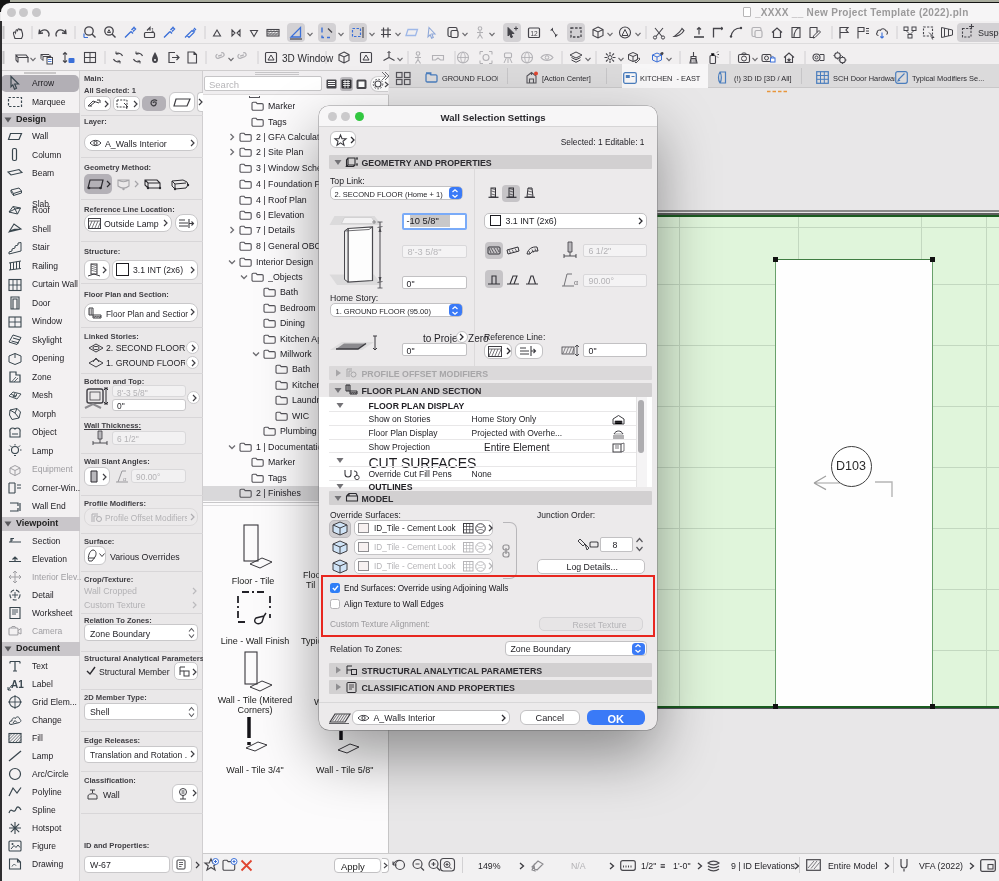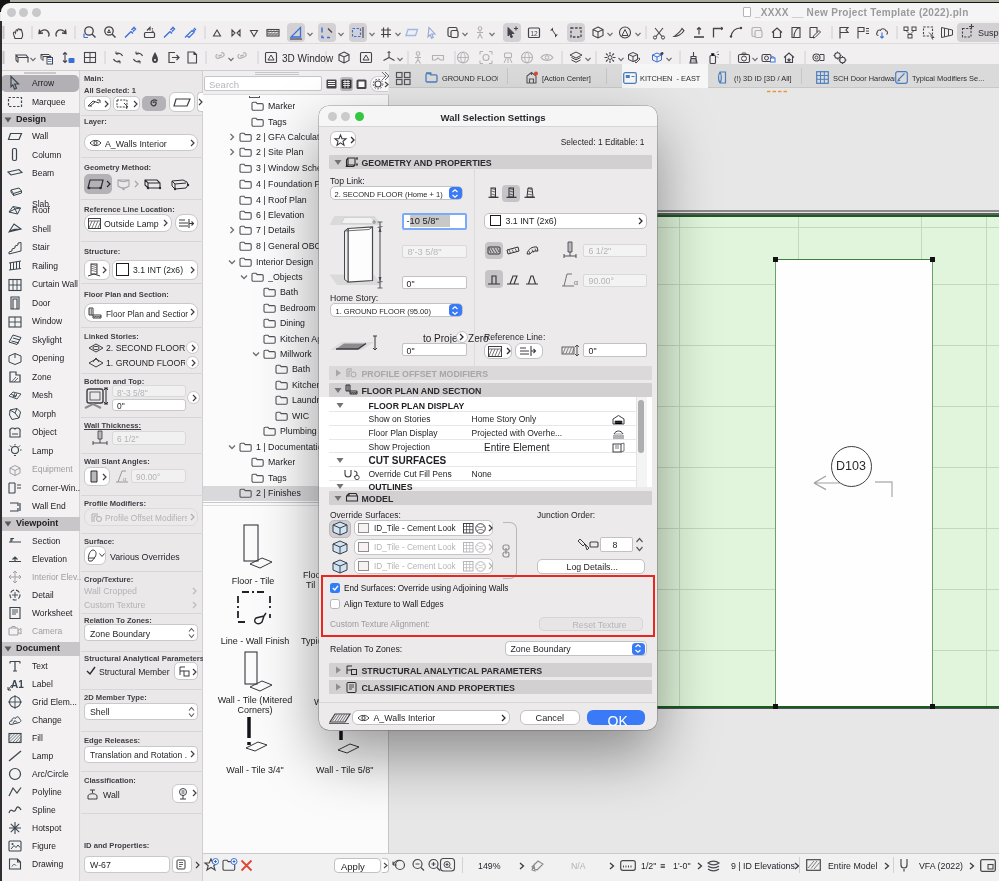--- a/index.html
+++ b/index.html
@@ -1399,21 +1399,21 @@
     <path d="M2 6 C4 2 9 2 11 6" fill="none" stroke="#3f3e43"></path>
     <path d="M2 6 h9" stroke="#3f3e43" stroke-width=".5"></path>
   </svg>
 <div class="lbl" style="left:368.5px;top:441.6px;font-size:8.5px;color:#1e1d22;">Show Projection</div>
 <div class="lbl" style="left:484px;top:441.6px;font-size:10px;color:#1e1d22;">Entire Element</div>
 <div class="a" style="left:328.5px;top:452.3px;width:316px;height:1px;background:#e8e7e8"></div>
 <svg class="a" style="left:611.5px;top:441.6px" width="13" height="11">
     <rect x="1" y="2" width="8" height="8" fill="none" stroke="#3f3e43"></rect>
     <path d="M9 2 L12 1 L12 9 L9 10 M3 4 h4 M3 6 h4" fill="none" stroke="#3f3e43" stroke-width=".7"></path>
   </svg>
-<div class="lbl" style="left:368.5px;top:455.3px;font-size:10px;color:#1e1d22;font-weight:bold;">CUT SURFACES</div>
+<div class="lbl" style="left:368.5px;top:455.3px;font-size:14px;color:#1e1d22;font-weight:normal;">CUT SURFACES</div>
 <svg class="a" style="left:335.5px;top:456.8px" width="8" height="7">
     <path d="M0.5 1 L7.5 1 L4 6 Z" fill="#737276"></path>
   </svg>
 <div class="a" style="left:328.5px;top:466px;width:316px;height:1px;background:#e8e7e8"></div>
 <div class="lbl" style="left:368.5px;top:469px;font-size:8.5px;color:#1e1d22;">Override Cut Fill Pens</div>
 <div class="lbl" style="left:471.5px;top:469px;font-size:8.5px;color:#1e1d22;">None</div>
 <div class="a" style="left:328.5px;top:479.7px;width:316px;height:1px;background:#e8e7e8"></div>
 <svg class="a" style="left:342.5px;top:468.5px" width="22" height="12">
     <path d="M2 1 L2 5 C2 9 8 9 8 5 L8 1" fill="none" stroke="#3f3e43" stroke-width="1.1"></path>
     <path d="M11 2 C14 2 15 5 13 7 L11 8" fill="none" stroke="#3f3e43" stroke-width="1.1"></path>
@@ -1556,12 +1556,12 @@
     <path d="M1 4 C4 0.5 9 0.5 12 4 C9 7.5 4 7.5 1 4 Z" fill="none" stroke="#3f3e43"></path>
     <circle cx="6.5" cy="4" r="1.6" fill="none" stroke="#3f3e43"></circle>
   </svg>
 <div class="lbl" style="left:373.5px;top:713px;font-size:8.8px;color:#1e1d22;">A_Walls Interior</div>
 <svg class="a" style="left:500.5px;top:713.5px" width="5" height="8">
     <path d="M1 1 L4 4 L1 7" fill="none" stroke="#2c2b30" stroke-width="1.3"></path>
   </svg>
 <div class="a" style="left:519.5px;top:710px;width:60px;height:15px;background:#fff;border:1px solid #c2c1c3;border-radius:6px;"></div>
 <div class="lbl" style="left:535.5px;top:712.5px;font-size:9.2px;color:#1e1d22;">Cancel</div>
 <div class="a" style="left:586.5px;top:710px;width:58px;height:15px;background:#3a7af7;border-radius:6px"></div>
-<div class="lbl" style="left:607.5px;top:712.5px;font-size:14px;color:#fff;font-weight:normal">OK</div>
+<div class="lbl" style="left:607.5px;top:712.5px;font-size:11px;color:#fff;font-weight:bold">OK</div>
 </body></html>

